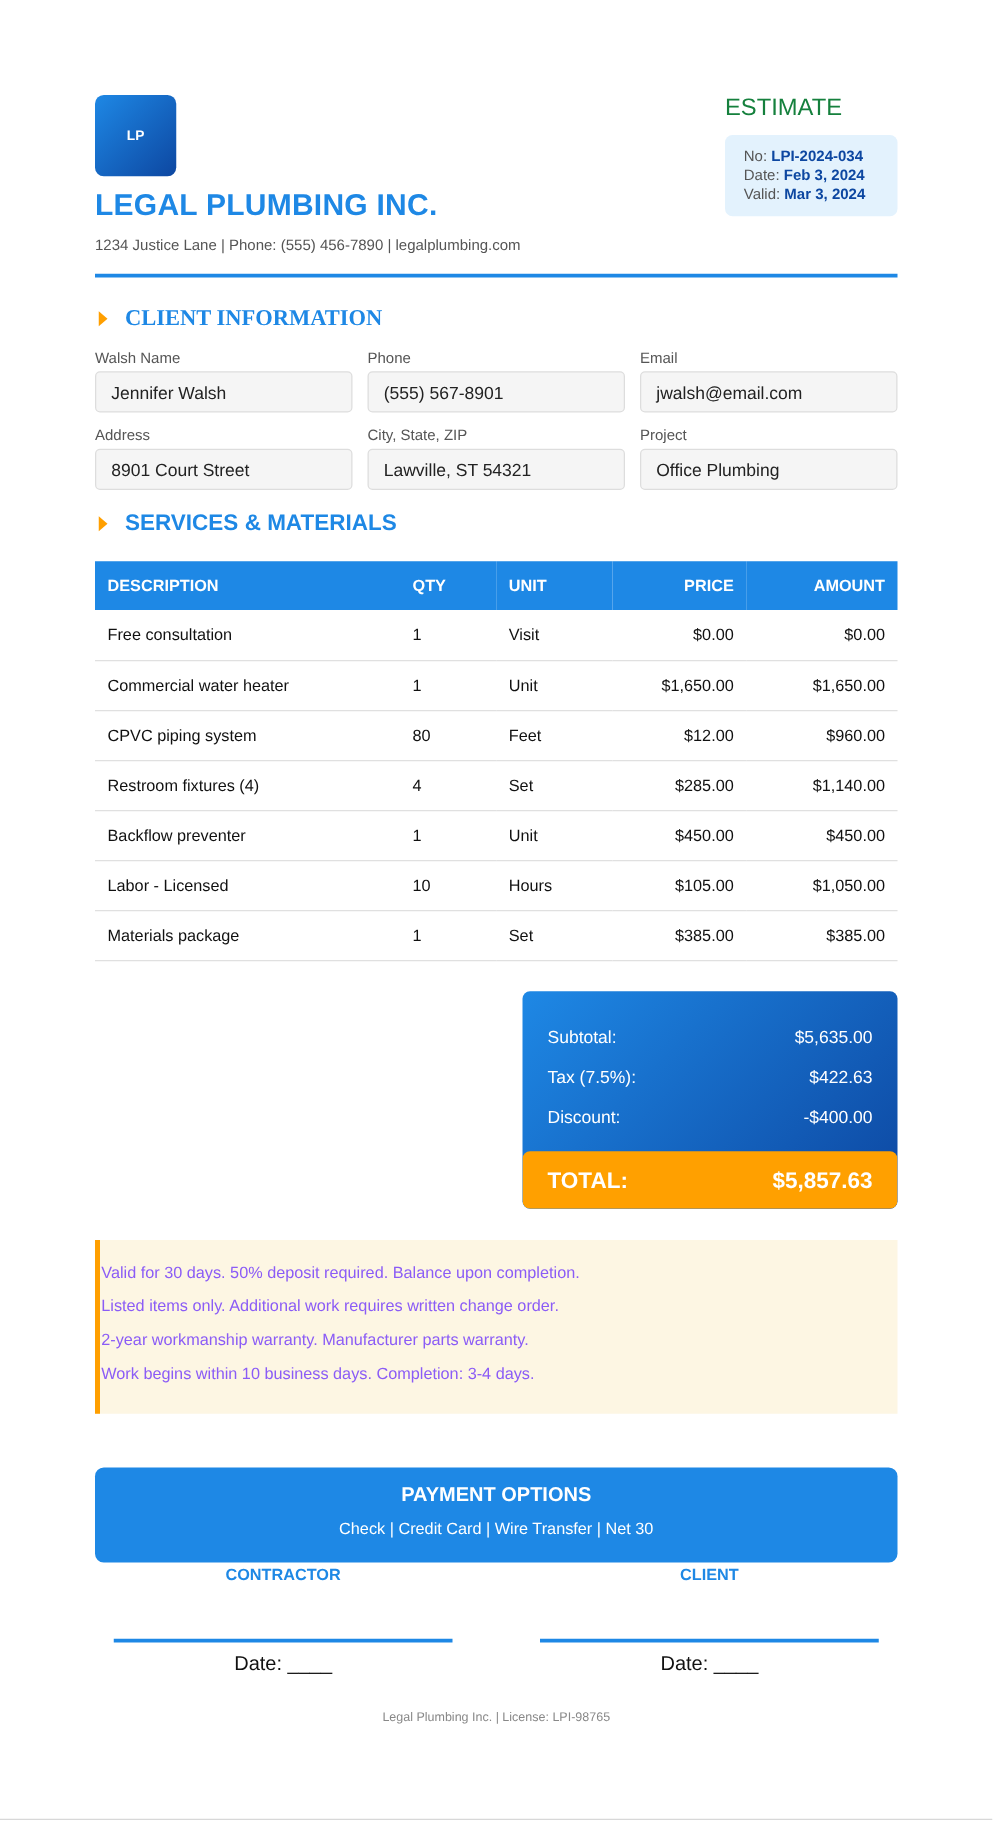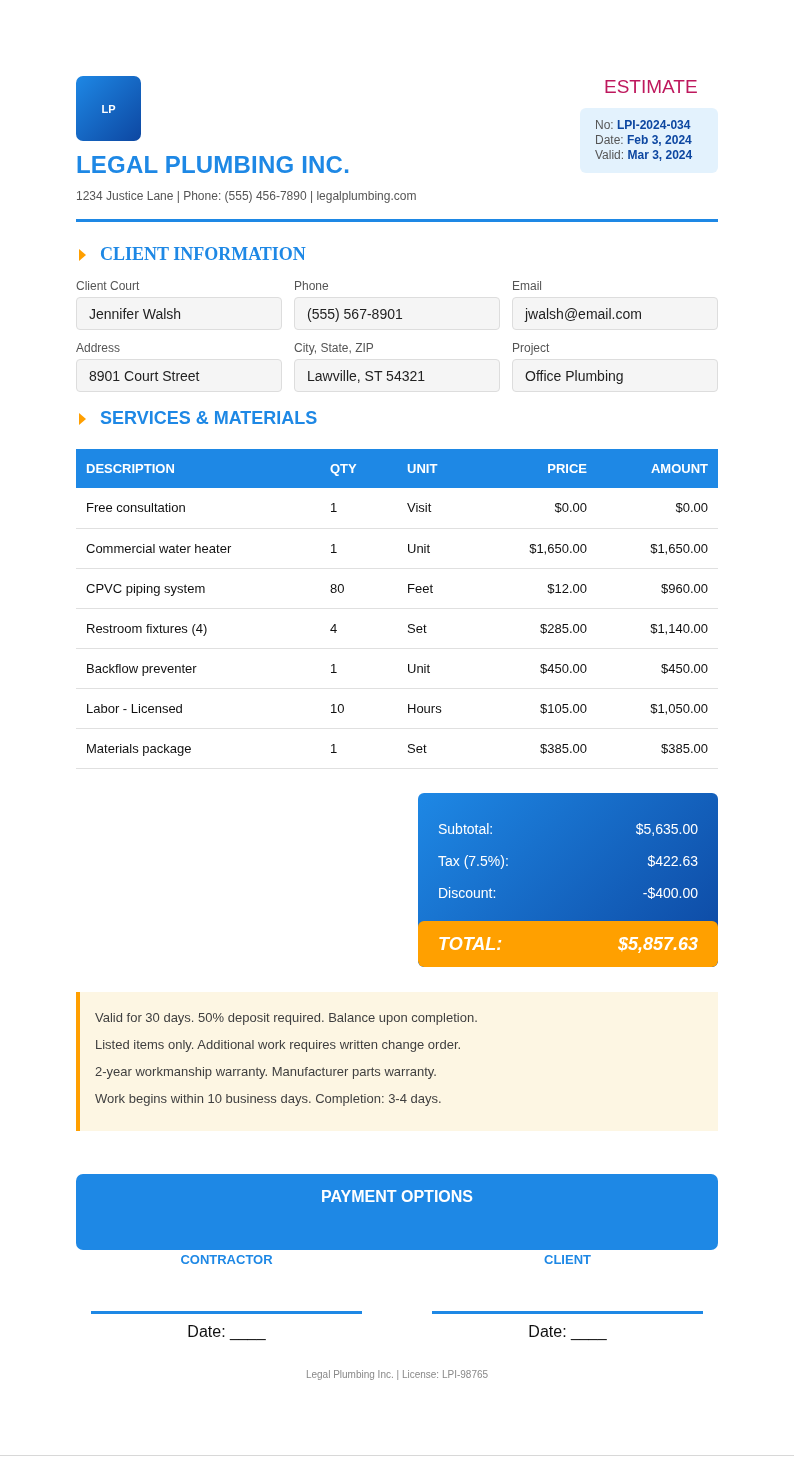--- a/index.html
+++ b/index.html
@@ -7,21 +7,21 @@
     body { font-family: "Liberation Sans", sans-serif; color: #222; position: relative; overflow: hidden; }
     .page { position: absolute; left: 76px; top: 76px; width: 642px; }
 
     
     .header { position: relative; height: 146px; border-bottom: 3px solid #1e88e5; }
     .logo { position: absolute; left: 0; top: 0; width: 65px; height: 65px; border-radius: 7px;
             background: linear-gradient(135deg, #1e88e5 0%, #0d47a1 100%);
             color: #fff; font-weight: bold; font-size: 11px; display: flex; align-items: center; justify-content: center; }
     .company-name { position: absolute; left: 0; top: 75px; font-size: 24px; font-weight: bold; color: #1e88e5; letter-spacing: 0.2px; }
     .company-info { position: absolute; left: 0; top: 113px; font-size: 12px; color: #555; }
-    .estimate-title { position: absolute; left: 528px; top: 0; font-size: 19px; color: #be185d; }
+    .estimate-title { position: absolute; left: 504px; top: 0; font-size: 19px; color: #15803d; }
     .meta-box { position: absolute; left: 504px; top: 32px; width: 138px; height: 65px; background: #e3f2fd; border-radius: 6px;
                 padding: 10px 0 0 15px; font-size: 12px; line-height: 15px; color: #555; }
     .meta-box b { color: #0d47a1; }
 
     
     .section-title { position: absolute; left: 0; font-size: 18px; font-weight: bold; color: #1e88e5; display: flex; align-items: center; }
     .arrow-icon { width: 0; height: 0; border-top: 6px solid transparent; border-bottom: 6px solid transparent; border-left: 7px solid #ff9f00; margin: 0 14px 0 3px; }
 
     
     .client-grid { position: absolute; left: 0; top: 203px; width: 642px; display: grid; grid-template-columns: 206px 206px 206px; column-gap: 12px; row-gap: 0; }
@@ -37,25 +37,25 @@
     .c-desc { width: 244px; }
     .c-qty { width: 77px; }
     .c-unit { width: 93px; }
     .c-price { width: 107px; }
 
     
     .totals { position: absolute; left: 342px; top: 717px; width: 300px; height: 174px; border-radius: 6px; overflow: hidden;
               background: linear-gradient(135deg, #1e88e5 0%, #0d47a1 100%); color: #fff; }
     .tot-row { position: absolute; left: 20px; right: 20px; display: flex; justify-content: space-between; font-size: 14px; }
     .grand { position: absolute; left: 0; bottom: 0; width: 300px; height: 46px; background: #ffa000; border-radius: 6px;
-             display: flex; justify-content: space-between; align-items: center; padding: 0 20px; font-size: 18px; font-weight: bold; font-style: italic; }
+             display: flex; justify-content: space-between; align-items: center; padding: 0 20px; font-size: 18px; font-weight: bold; }
 
     
     .terms { position: absolute; left: 0; top: 916px; width: 642px; height: 139px; background: #fdf6e3; border-left: 4px solid #ff9f00;
-             padding: 18px 0 0 15px; font-size: 13px; color: #404040; }
+             padding: 18px 0 0 1px; font-size: 13px; color: #8b5cf6; }
     .terms p { height: 27px; line-height: 15px; }
 
     
     .payment { position: absolute; left: 0; top: 1070px; width: 642px; height: 76px; background: #1e88e5; border-radius: 7px; color: #fff; text-align: center; margin-top: 28px; }
     .pay-title { padding-top: 14px; font-size: 16px; font-weight: bold; }
     .pay-opts { margin-top: 9px; font-size: 13px; }
 
     
     .sig { position: absolute; top: 1176px; width: 271px; text-align: center; }
     .sig-label { font-size: 13px; font-weight: bold; color: #1e88e5; }
@@ -84,21 +84,21 @@
     </div>
   </div>
 
   <div class="section-title" style="top:168px;font-family:Liberation Serif, serif;">
     <span class="arrow-icon"></span>
     <span>CLIENT INFORMATION</span>
   </div>
 
   <div class="client-grid">
     <div class="field">
-      <div class="field-label">Client Court</div>
+      <div class="field-label">Walsh Name</div>
       <div class="field-box">Jennifer Walsh</div>
     </div>
     <div class="field">
       <div class="field-label">Phone</div>
       <div class="field-box">(555) 567-8901</div>
     </div>
     <div class="field">
       <div class="field-label">Email</div>
       <div class="field-box">jwalsh@email.com</div>
     </div>
@@ -205,20 +205,21 @@
 
   <div class="terms">
     <p>Valid for 30 days. 50% deposit required. Balance upon completion.</p>
     <p>Listed items only. Additional work requires written change order.</p>
     <p>2-year workmanship warranty. Manufacturer parts warranty.</p>
     <p>Work begins within 10 business days. Completion: 3-4 days.</p>
   </div>
 
   <div class="payment">
     <div class="pay-title">PAYMENT OPTIONS</div>
+    <div class="pay-opts">Check | Credit Card | Wire Transfer | Net 30</div>
   </div>
 
   <div class="sig" style="left:15px;">
     <div class="sig-label">CONTRACTOR</div>
     <div class="sig-line"></div>
     <div class="sig-date">Date: ____</div>
   </div>
   <div class="sig" style="left:356px;">
     <div class="sig-label">CLIENT</div>
     <div class="sig-line"></div>

